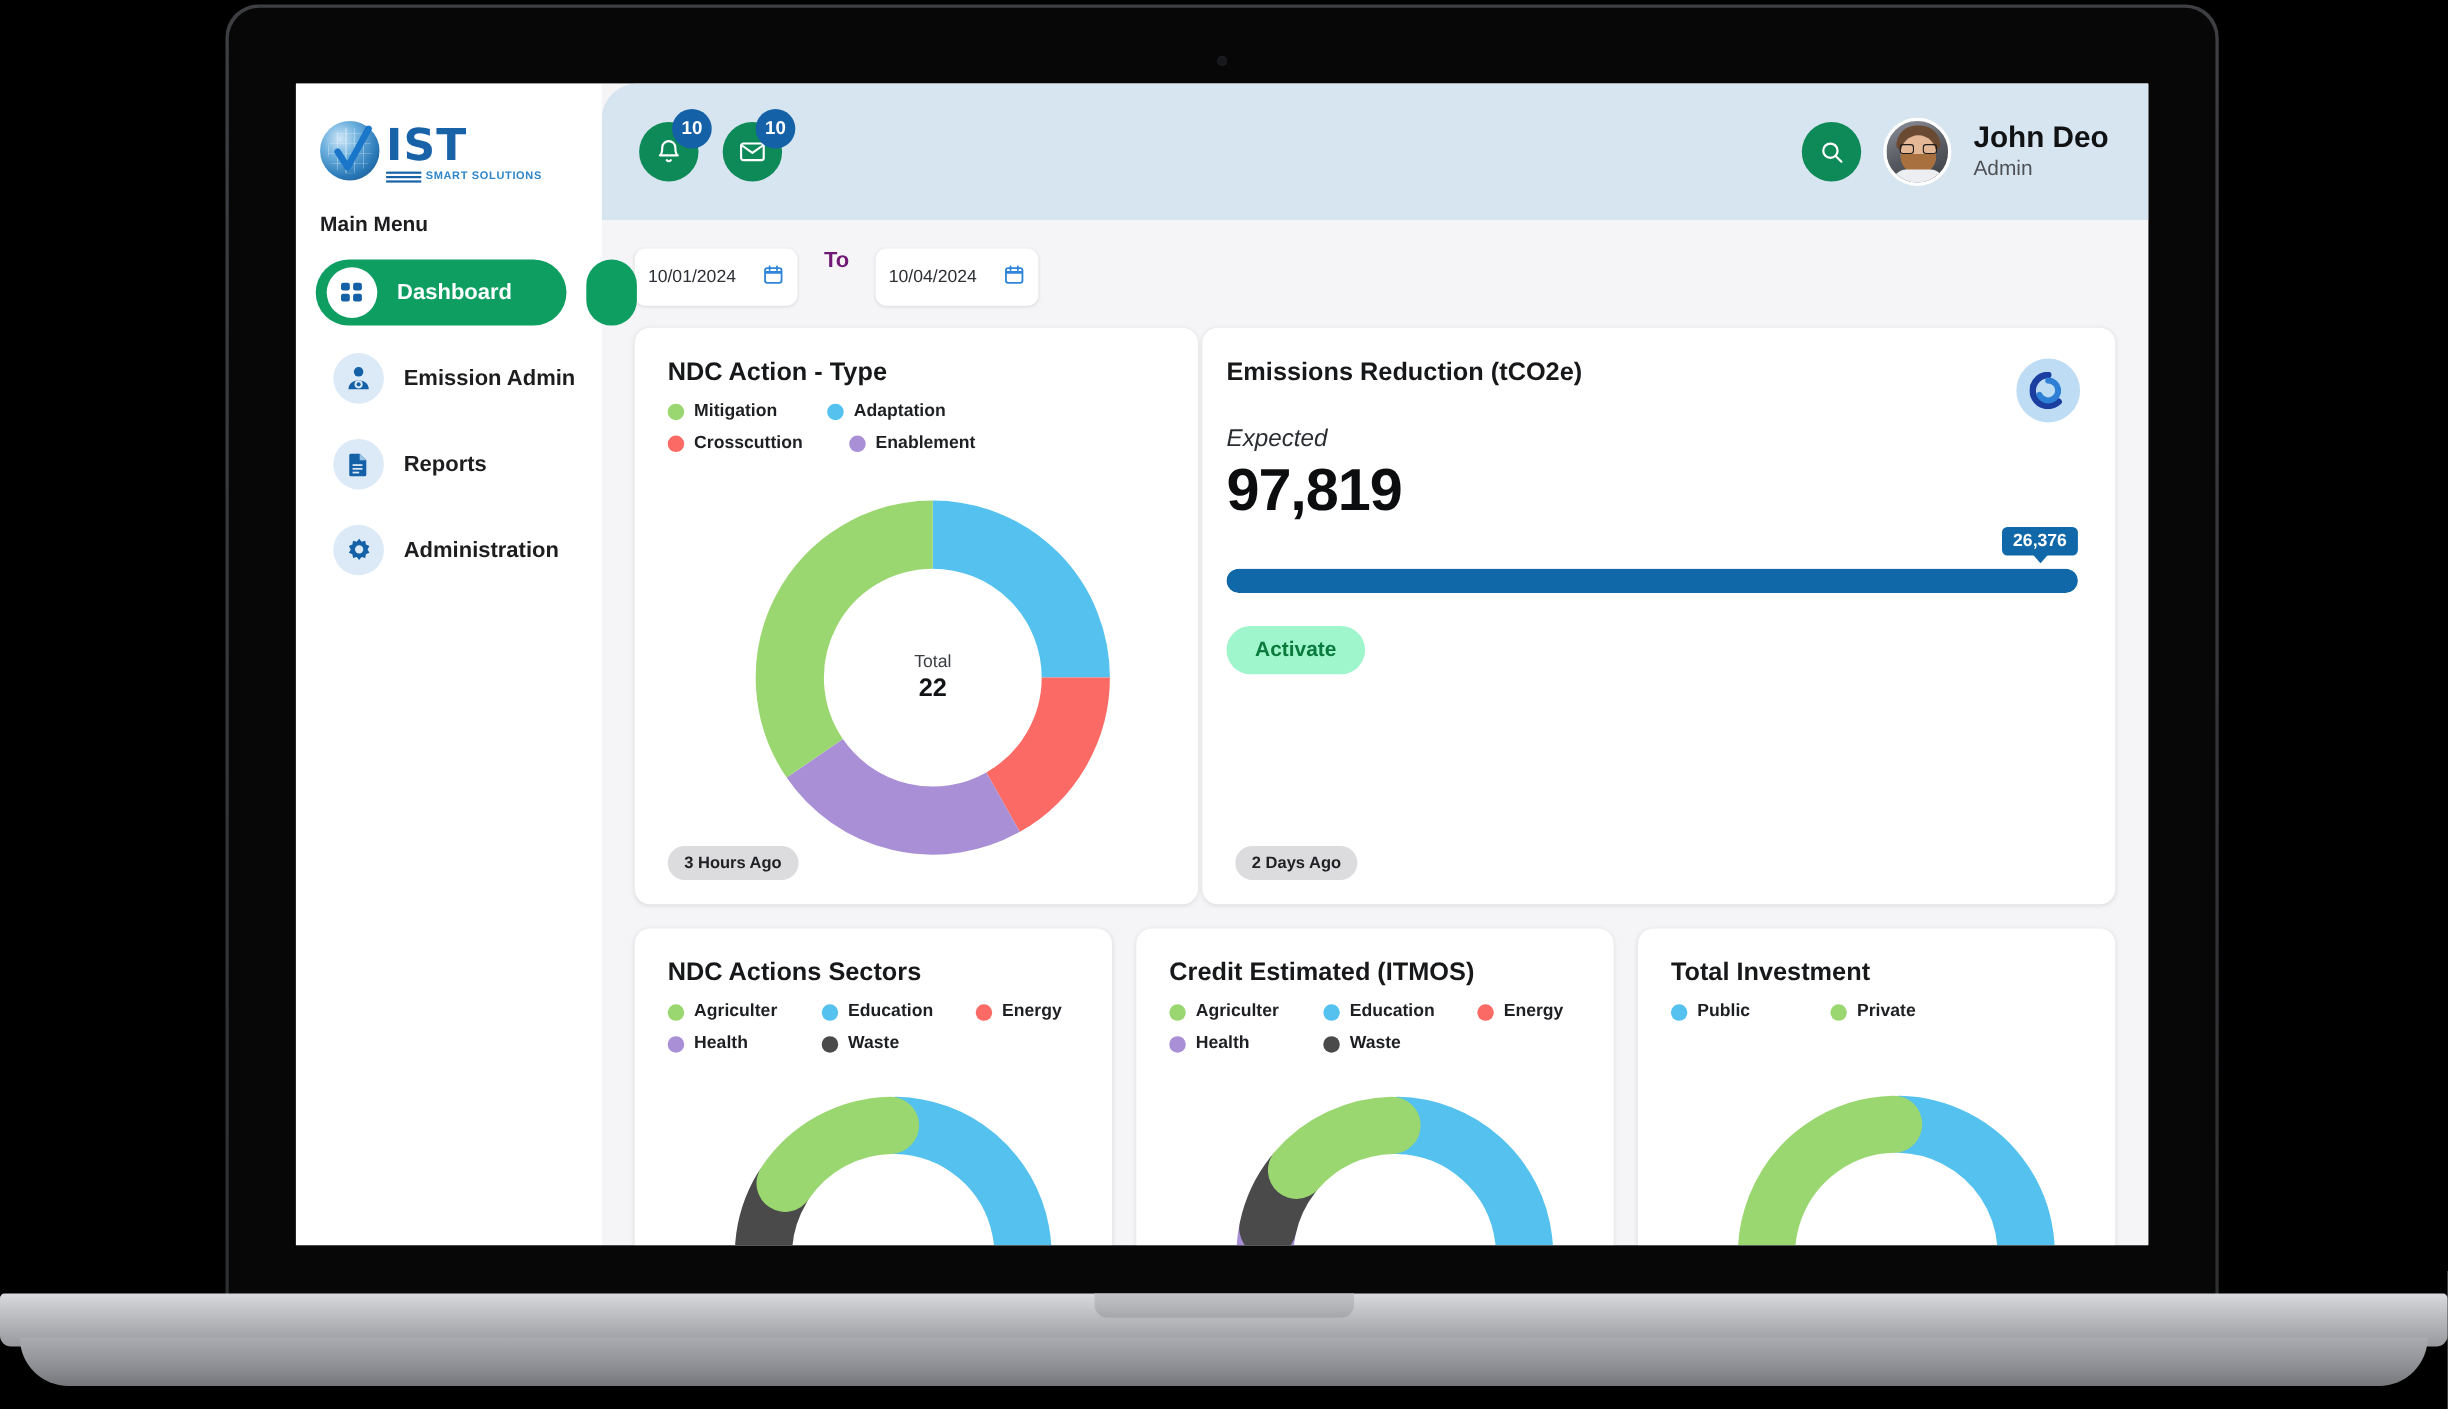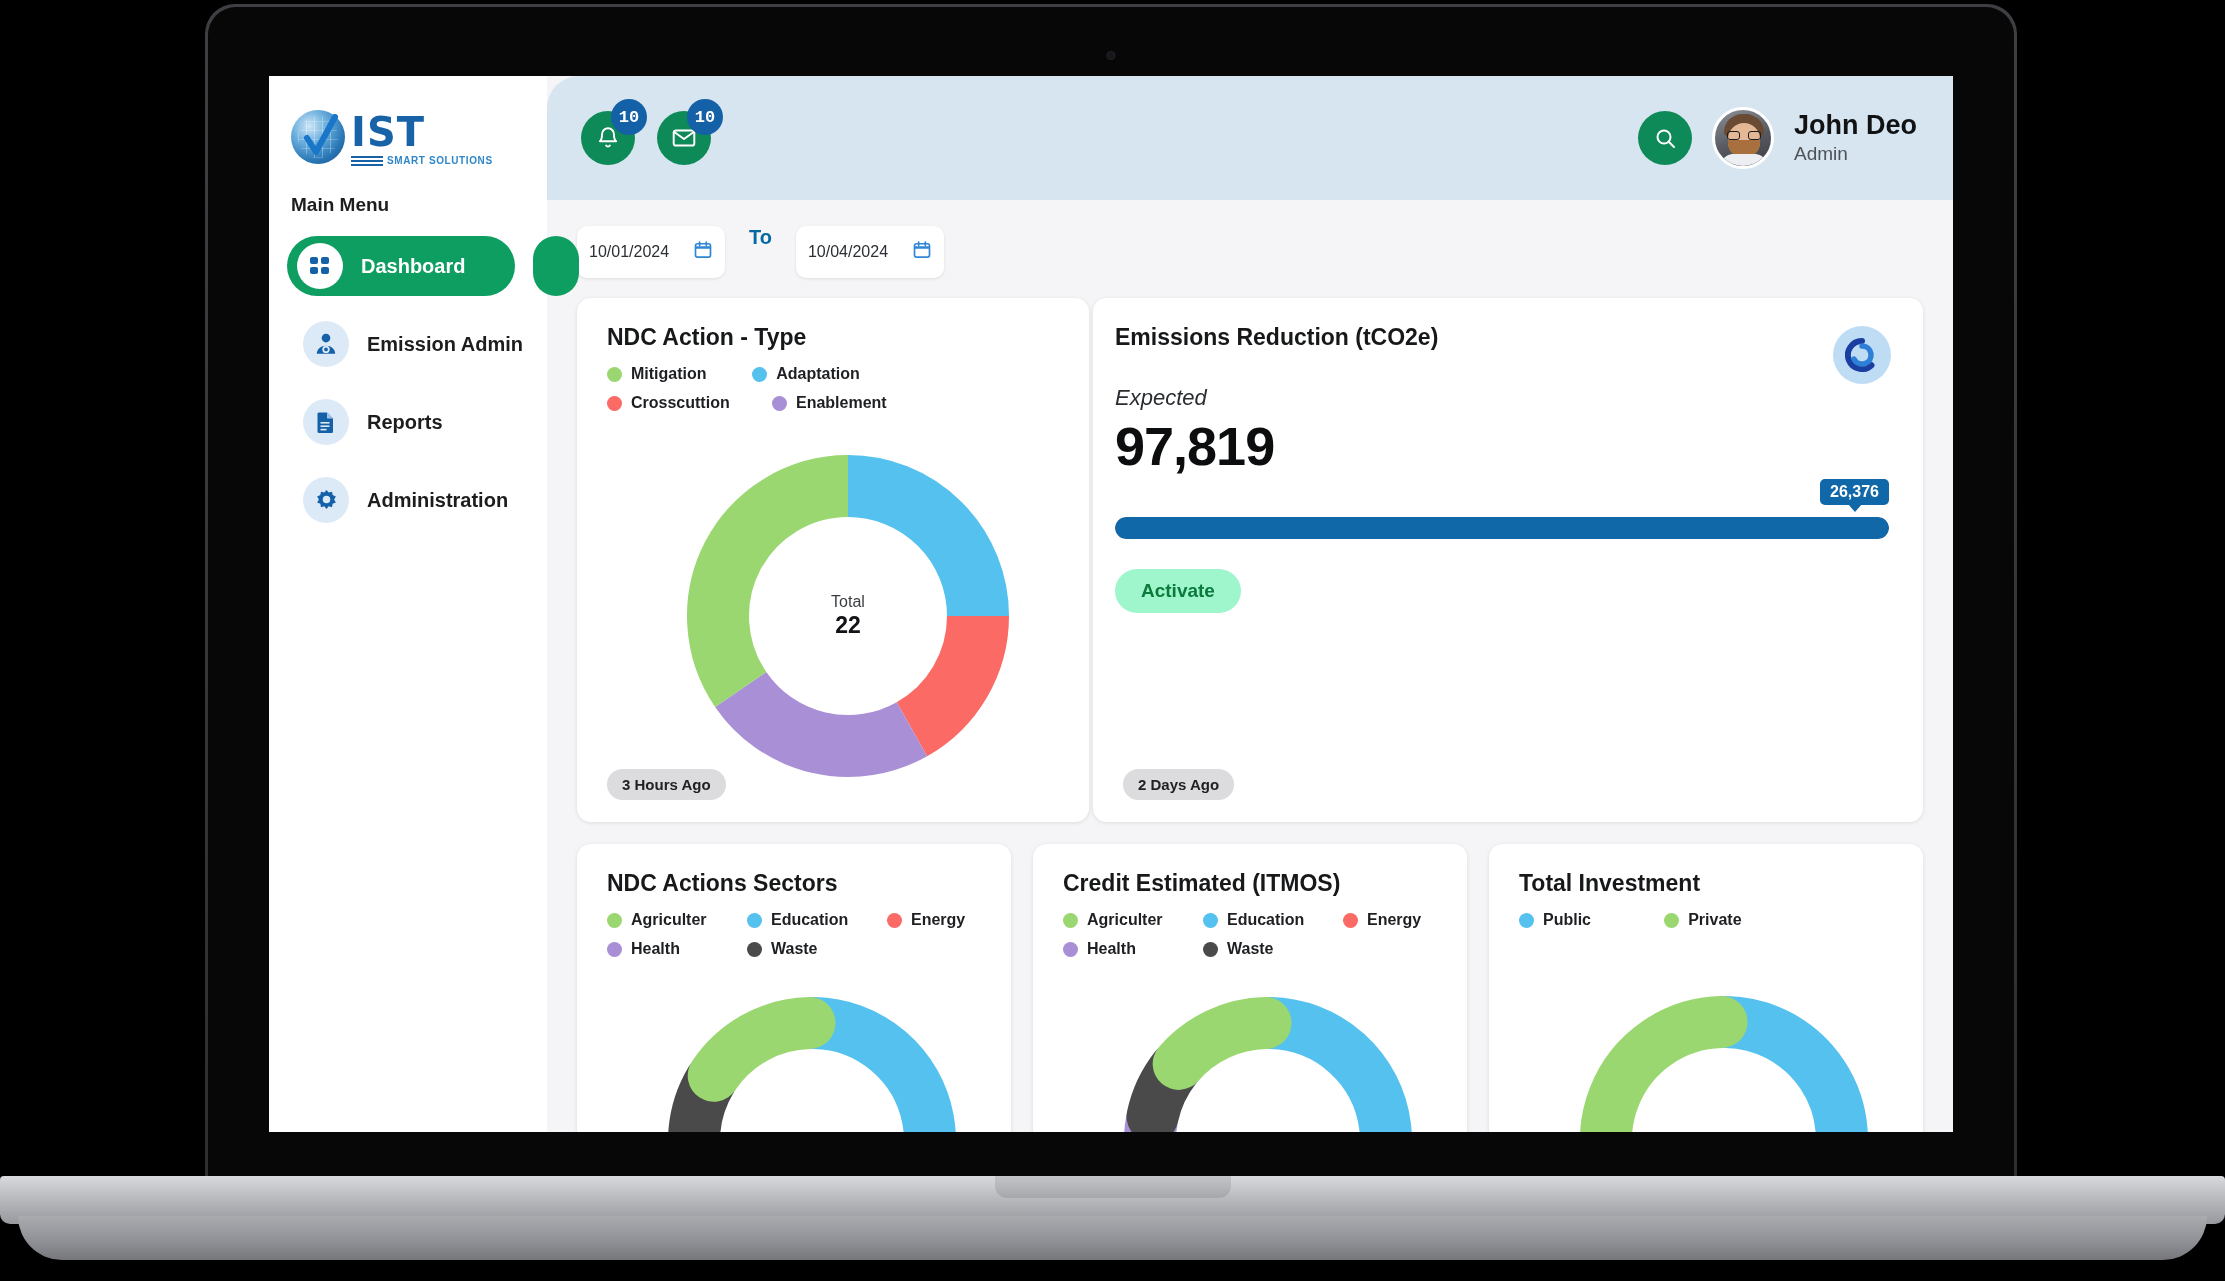--- a/index.html
+++ b/index.html
@@ -130,21 +130,21 @@
   .badge-btn { position: relative; margin-right: 22px; cursor: pointer; }
   .badge-circle {
     width: 54px; height: 54px; border-radius: 50%; background: #0e8a58;
     display: flex; align-items: center; justify-content: center;
   }
   .badge-count {
     position: absolute; right: -12px; top: -12px;
     min-width: 36px; height: 36px; padding: 0 6px;
     border-radius: 18px; background: #1461a8; color: #fff;
     font-size: 17px; font-weight: 700;
-    display: flex; align-items: center; justify-content: center; font-family: Liberation Mono, monospace;
+    display: flex; align-items: center; justify-content: center;
   }
   .topbar-right { margin-left: auto; display: flex; align-items: center; gap: 20px; }
   .search-btn {
     width: 54px; height: 54px; border-radius: 50%; background: #0e8a58;
     display: flex; align-items: center; justify-content: center; cursor: pointer;
   }
   .avatar {
     width: 62px; height: 62px; border-radius: 50%;
     border: 3px solid #ffffff; overflow: hidden;
     background: linear-gradient(160deg,#8d9099 0%,#55585e 55%,#3a3d42 100%);
@@ -164,21 +164,21 @@
 
   
   .date-row { display: flex; align-items: flex-start; gap: 24px; margin-bottom: 20px; }
   .date-box {
     width: 148px; height: 52px; background: #ffffff; border-radius: 10px;
     box-shadow: 0 1px 3px rgba(16,24,40,.10);
     display: flex; align-items: center; padding: 0 12px; cursor: pointer;
   }
   .date-box .dval { font-size: 16px; color: #2c2f33; font-weight: 500; }
   .date-box .cal { margin-left: auto; }
-  .to-label { font-size: 20px; font-weight: 700; color: #0369a1; }
+  .to-label { font-size: 20px; font-weight: 700; color: #701a75; }
 
   
   .row1 { display: flex; gap: 4px; margin-bottom: 22px; }
   .card {
     background: #ffffff; border-radius: 14px;
     box-shadow: 0 1px 4px rgba(16,24,40,.10);
     position: relative;
   }
   .card-title { font-size: 23px; font-weight: 700; color: #17181a; }
   .legend { display: flex; flex-wrap: wrap; margin-top: 14px; }

